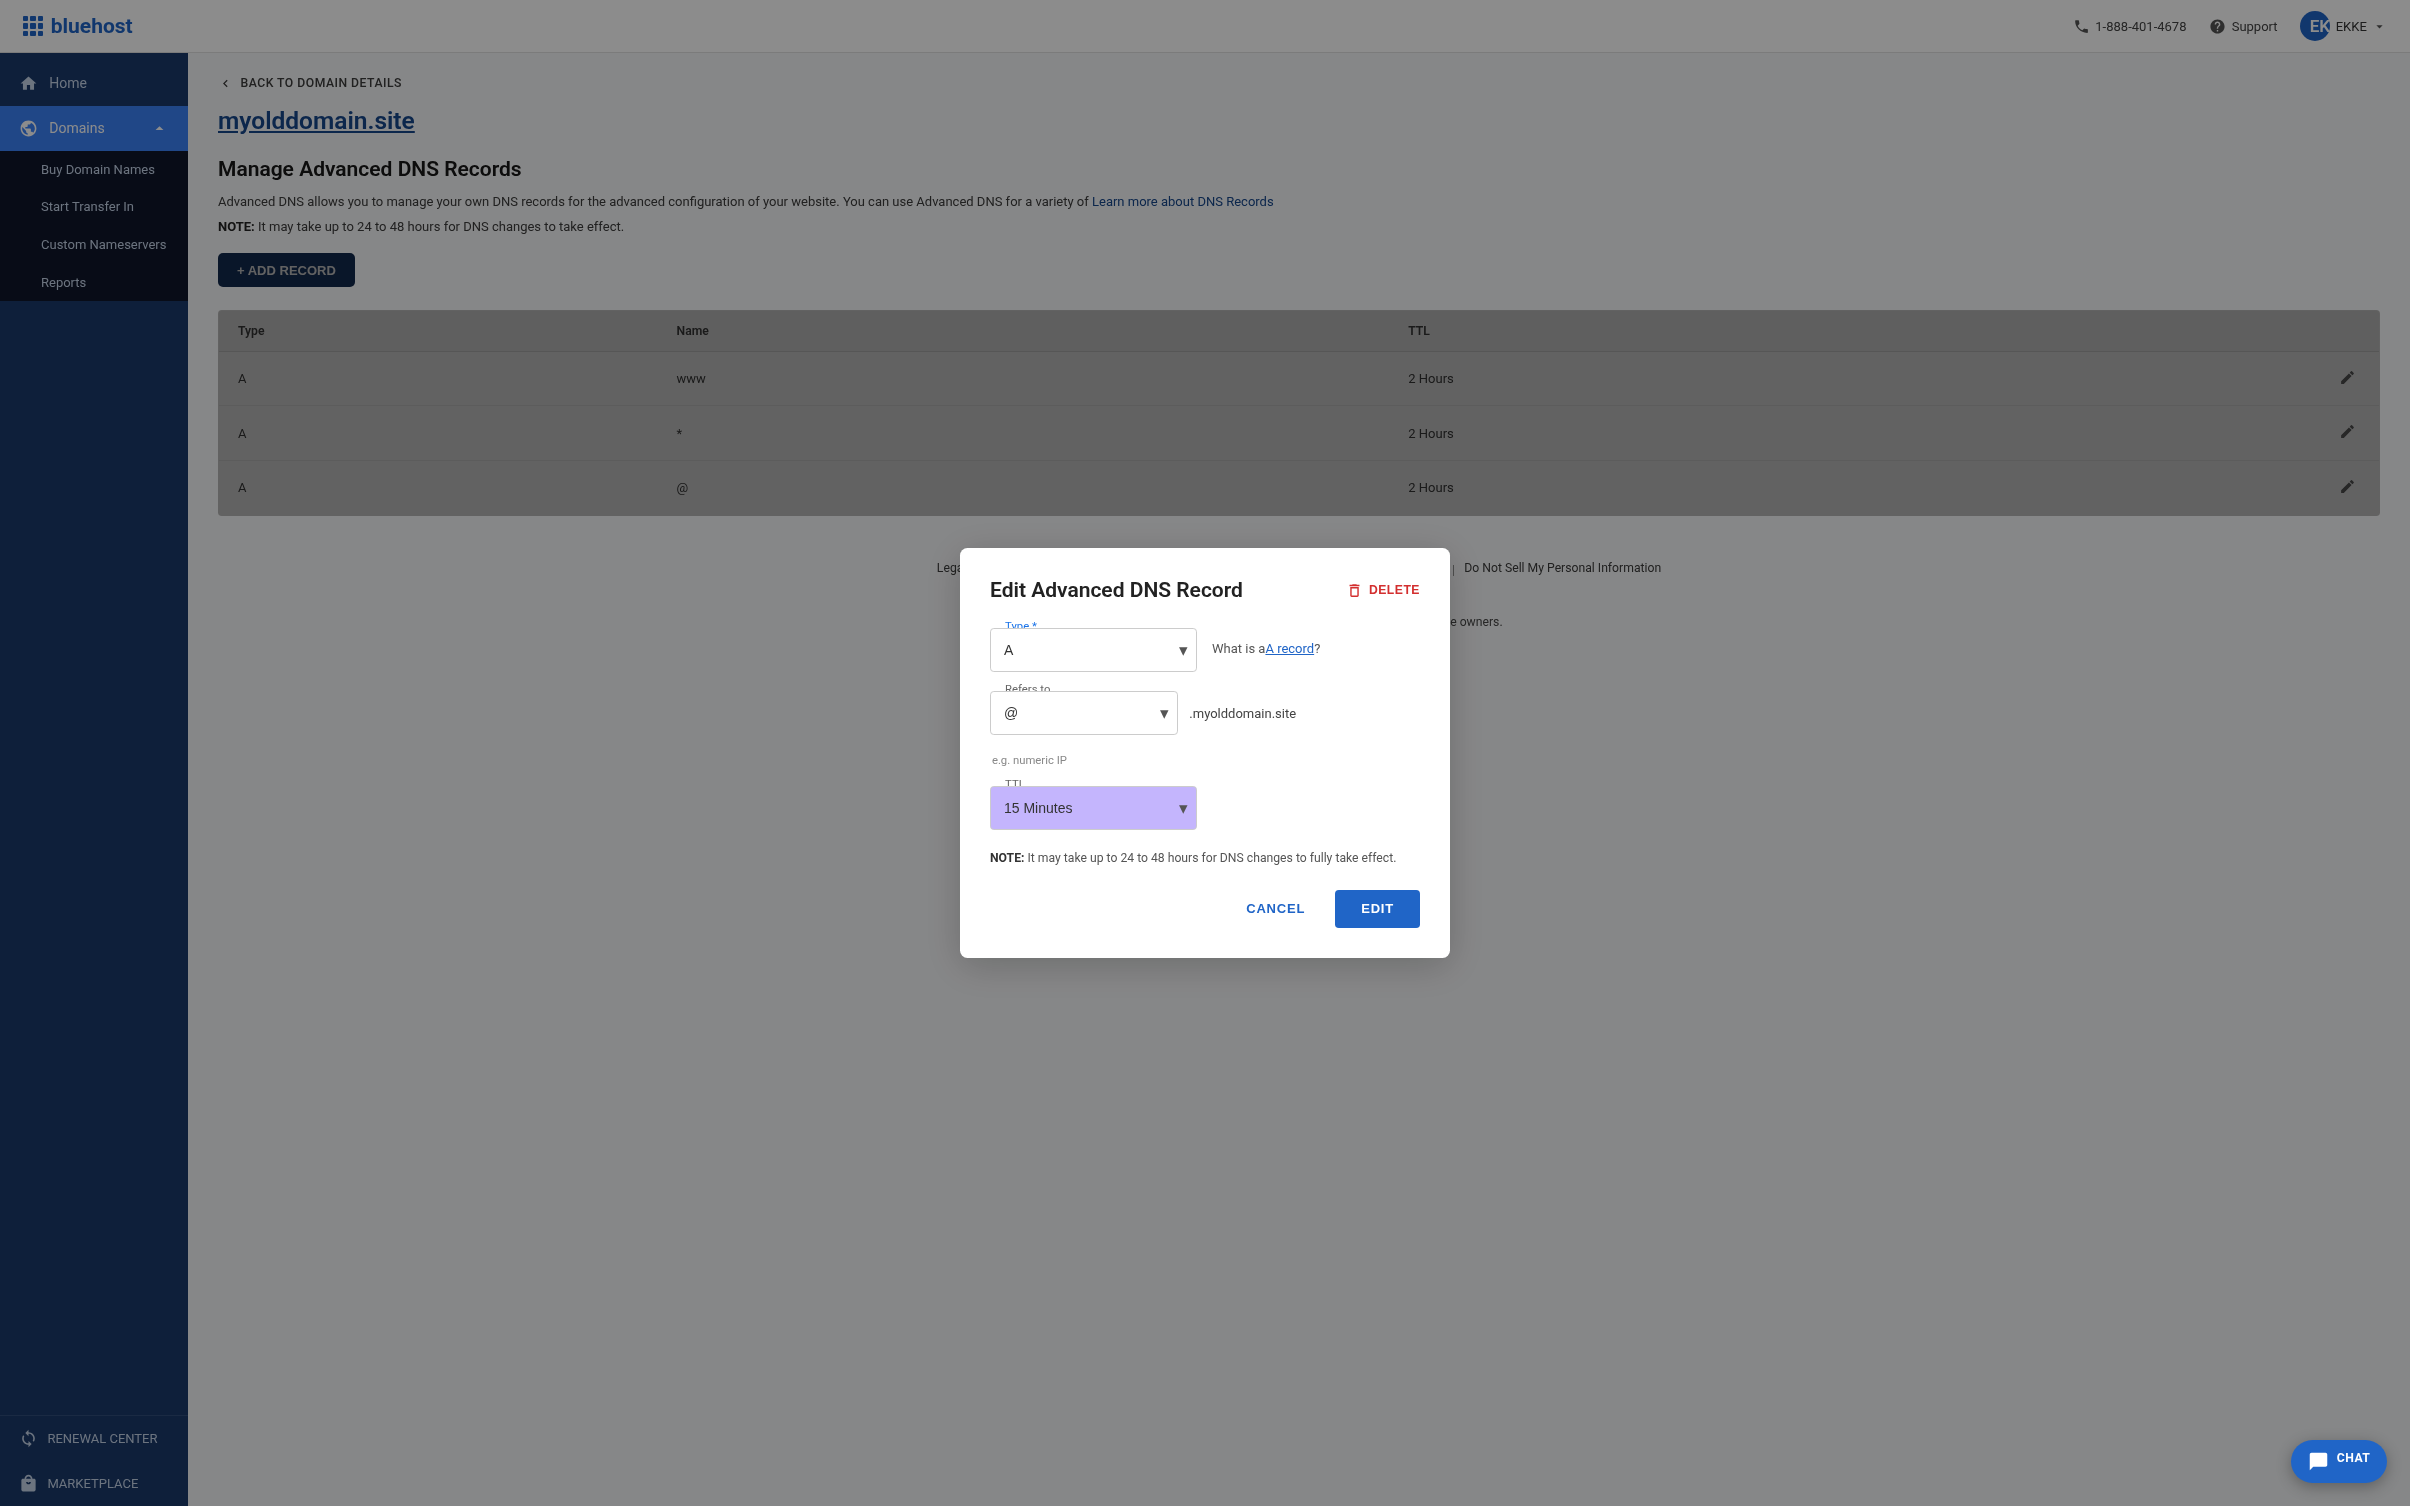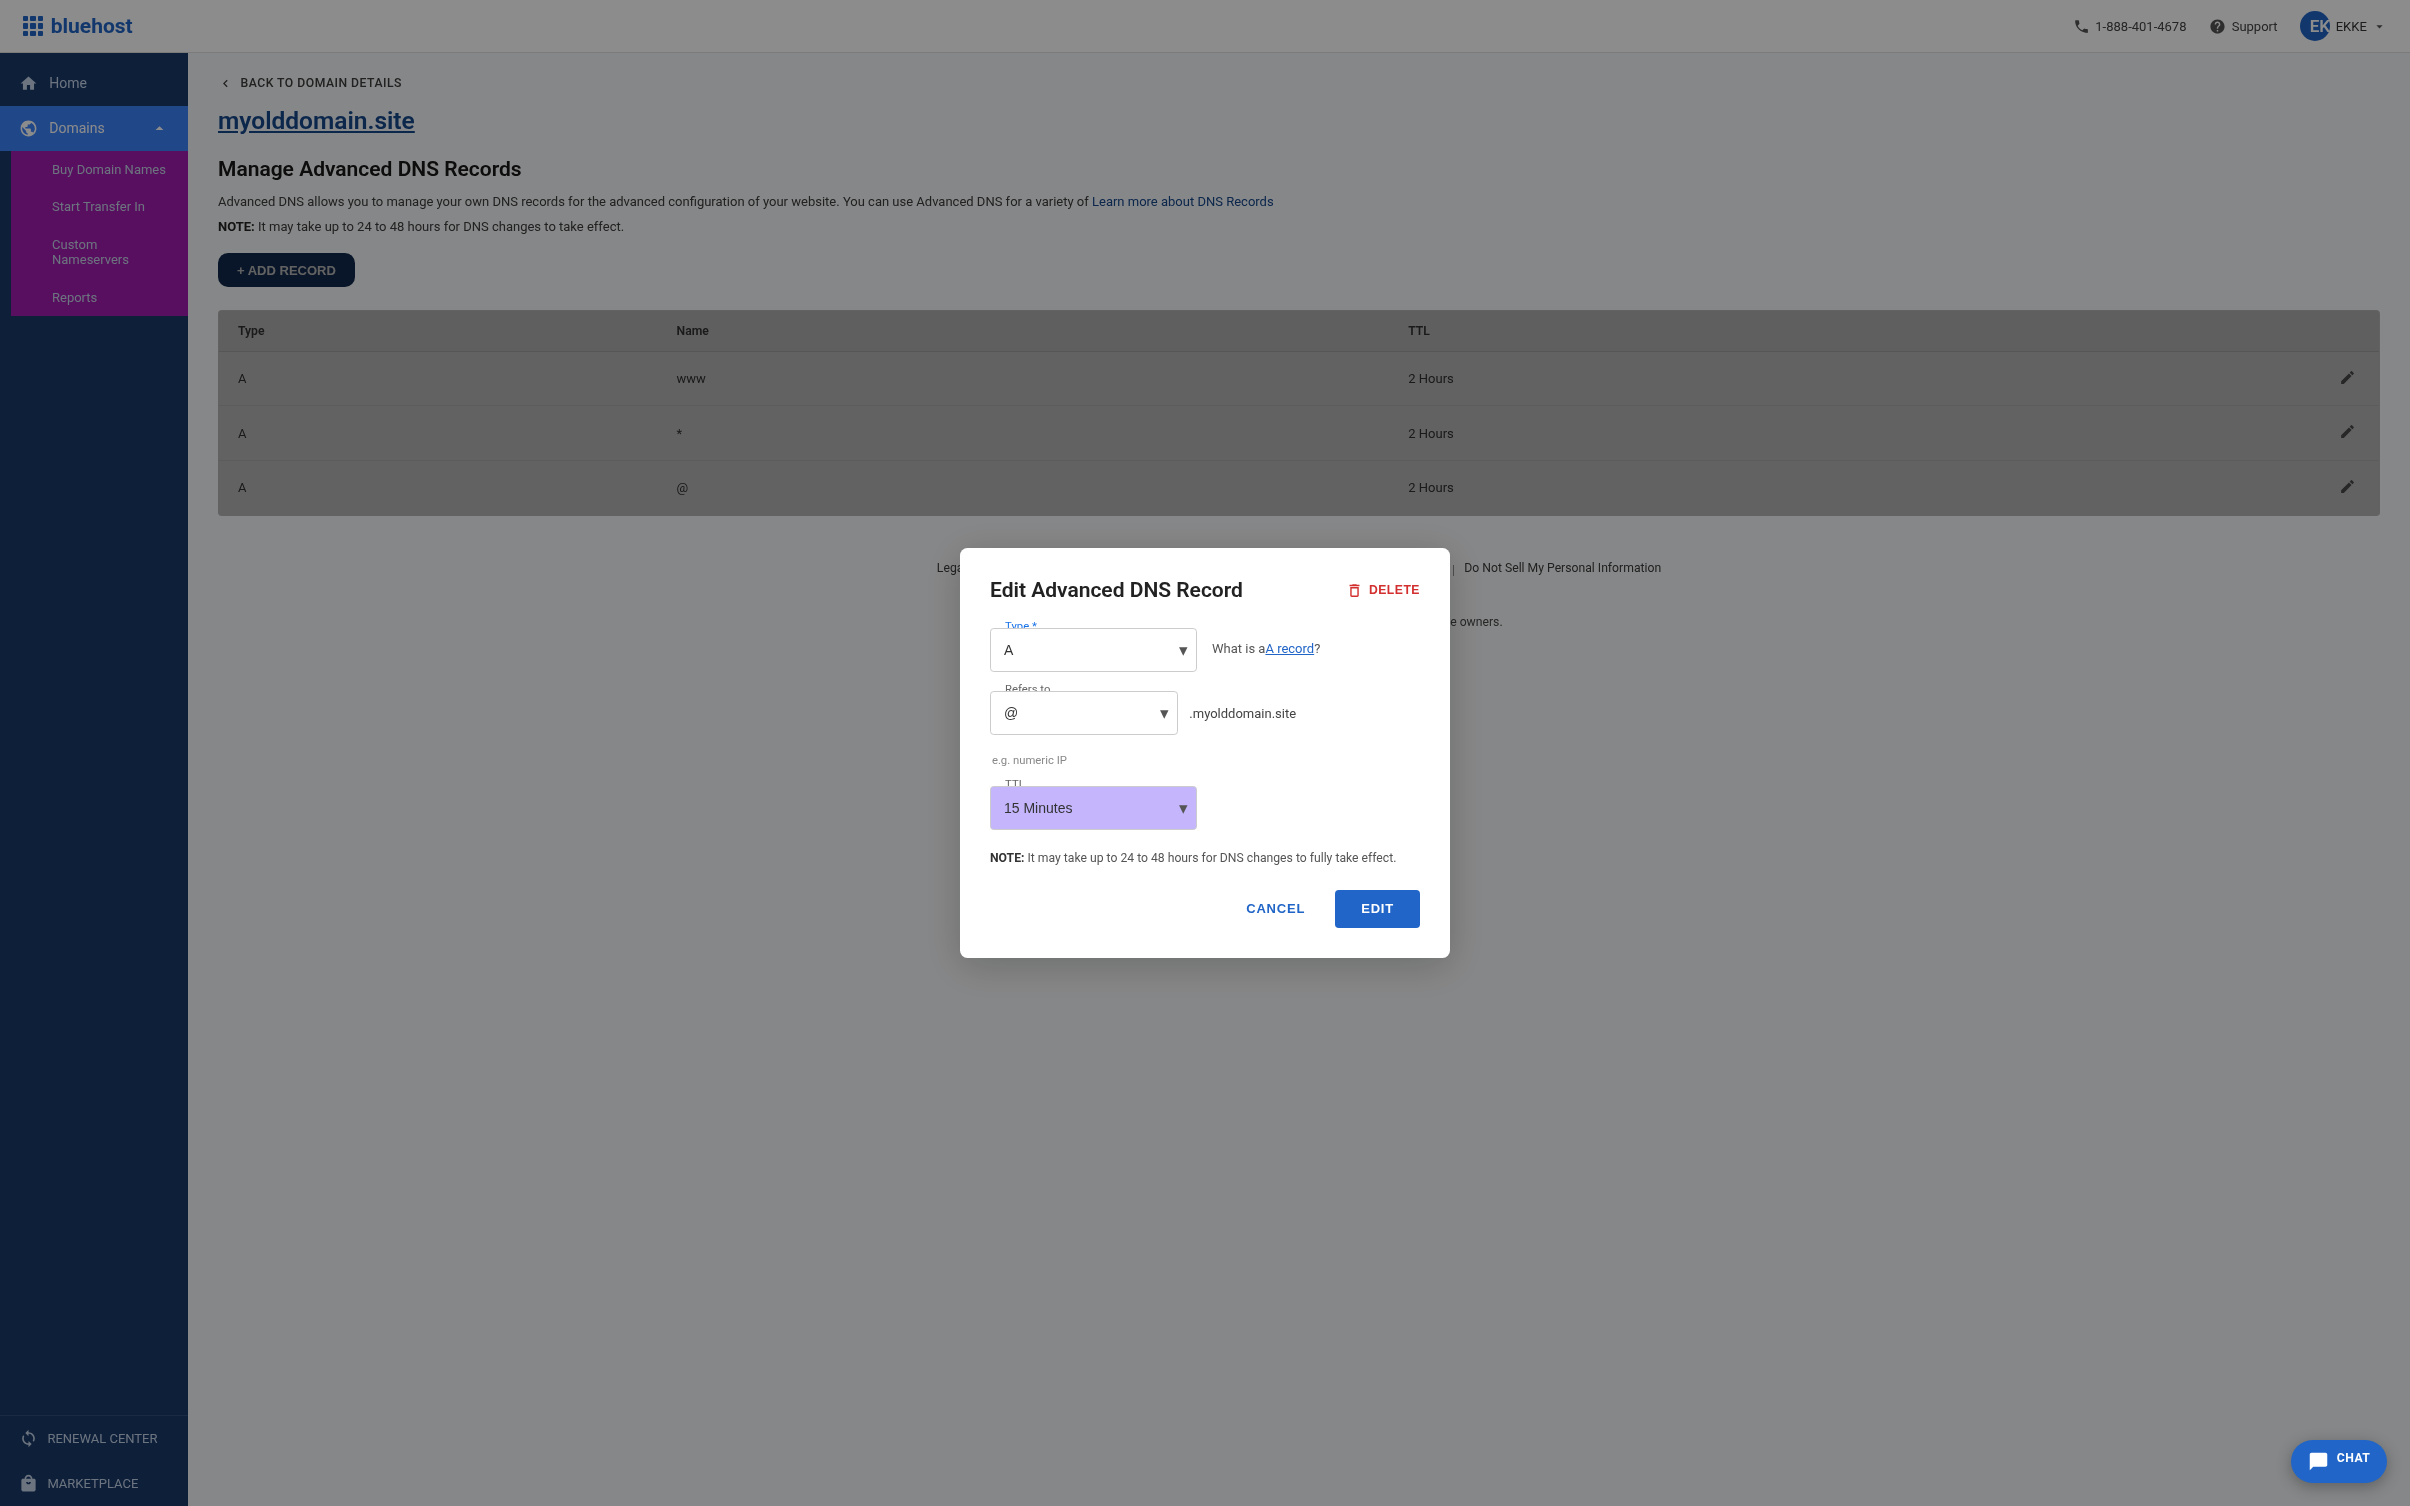--- a/index.html
+++ b/index.html
@@ -119,22 +119,21 @@
       width: 19px; height: 19px;
       fill: currentColor;
       flex-shrink: 0;
     }
     .sidebar-item-label { flex: 1; }
     .sidebar-chevron {
       width: 15px; height: 15px;
       fill: currentColor;
     }
     .sidebar-sub {
-      background: #a21caf;
-      margin-left: 11px;
+      background: #0f172a;
     }
     .sidebar-sub-item {
       display: flex;
       align-items: center;
       padding: 11.3px 19px 11.3px 41px;
       color: #c5d3e8;
       font-size: 13px;
       cursor: pointer;
     }
     .sidebar-bottom {
@@ -204,21 +203,21 @@
       color: #555;
       margin-bottom: 19px;
     }
     .section-note strong { color: #333; }
 
     .add-record-btn {
       background: #1a3a6b;
       color: #fff;
       border: none;
       padding: 9.4px 19px;
-      border-radius: 10px;
+      border-radius: 5px;
       font-size: 13px;
       font-weight: 600;
       cursor: pointer;
       display: flex;
       align-items: center;
       gap: 5.6px;
       margin-bottom: 22.6px;
       justify-content: flex-end;
     }
 

